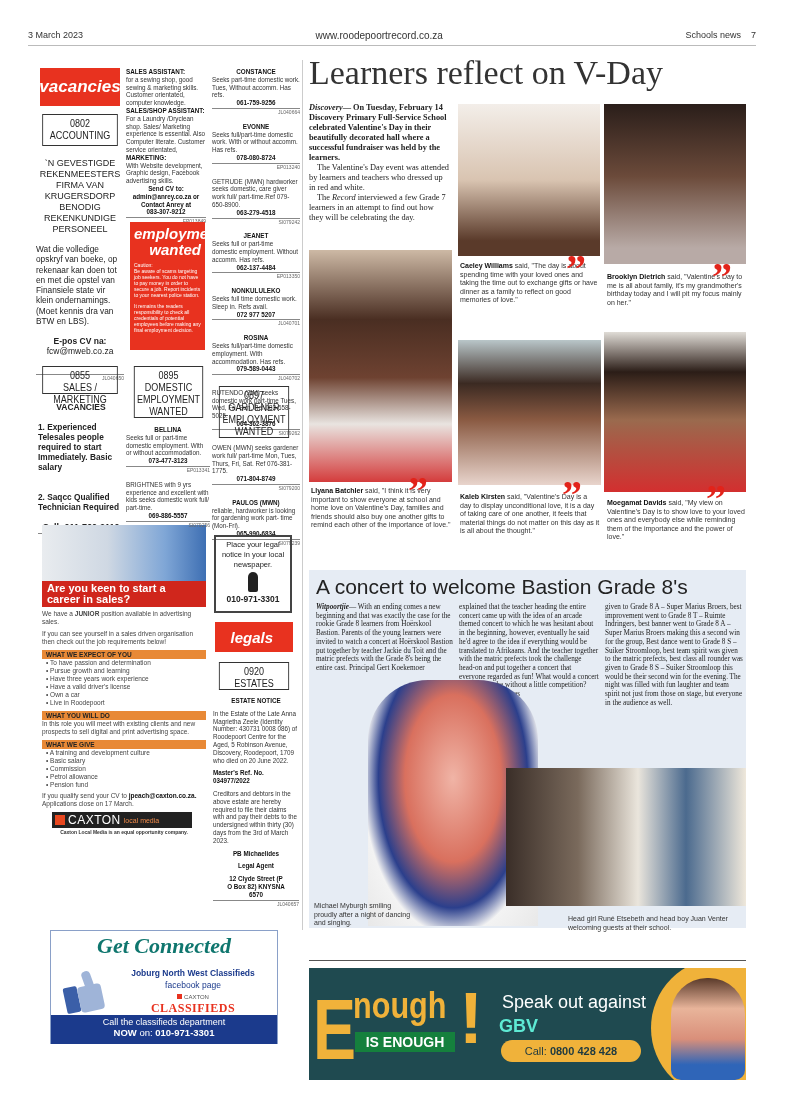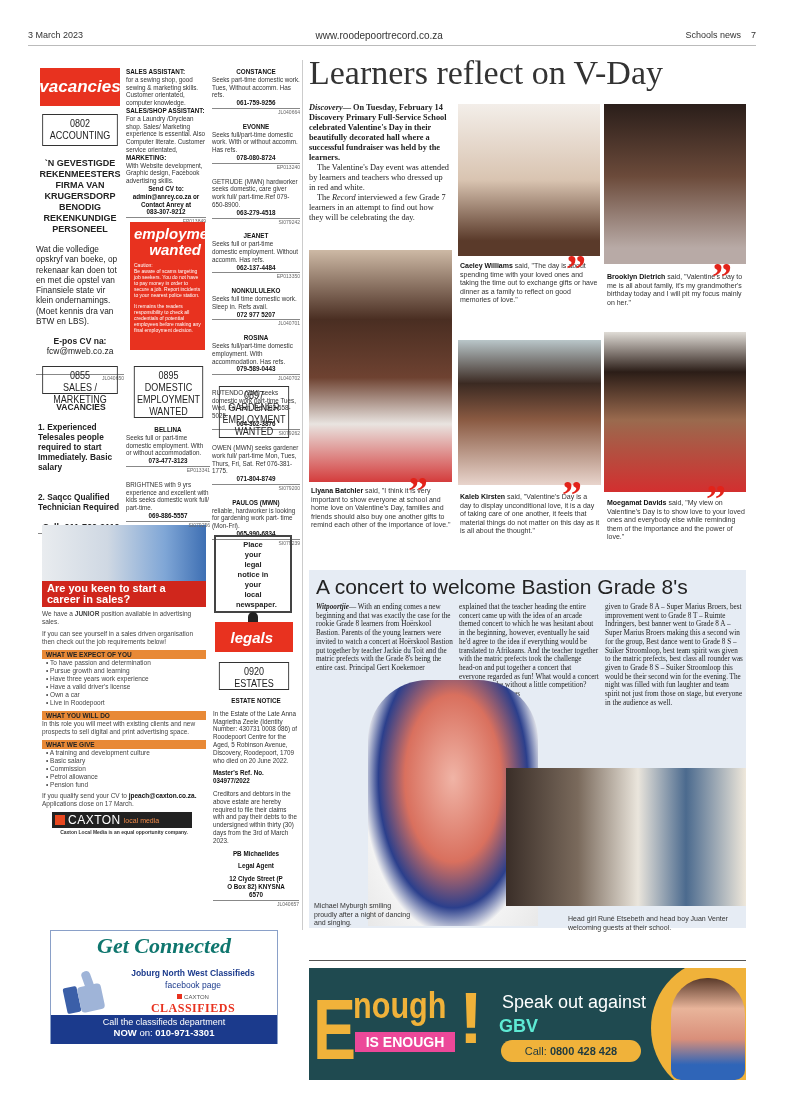--- a/index.html
+++ b/index.html
@@ -35,21 +35,21 @@
 <div class="abs redbox" style="left:40px;top:68px;width:80px;height:38px;font-size:17px;display:flex;align-items:center;justify-content:center;transform:skewX(0deg)">
     <span>vacancies</span>
   </div>
 
 <div class="abs catbox" style="left:38px;top:114px;width:84px;height:32px">
   <div>0802</div>
   <div>ACCOUNTING</div>
 </div>
 
 <div class="abs" style="left:36px;top:158px;width:88px">
-  <div class="ctr" style="font-weight:bold;font-size:9px;line-height:11px;color:#222">`N GEVESTIGDE REKENMEESTERS FIRMA VAN KRUGERSDORP BENODIG REKENKUNDIGE PERSONEEL</div>
+  <div class="ctr" style="font-weight:normal;font-size:9px;line-height:11px;color:#222">`N GEVESTIGDE REKENMEESTERS FIRMA VAN KRUGERSDORP BENODIG REKENKUNDIGE PERSONEEL</div>
   <div style="font-size:8.3px;line-height:10.3px;margin-top:9px;color:#222">Wat die volledige opskryf van boeke, op rekenaar kan doen tot en met die opstel van Finansiele state vir klein ondernamings. (Moet kennis dra van BTW en LBS).</div>
   <div class="ctr" style="font-size:8.5px;margin-top:10px;font-weight:bold">E-pos CV na:</div>
   <div class="ctr" style="font-size:8.5px;font-weight:normal">fcw@mweb.co.za</div>
   <div class="ref" style="margin-top:18px">JL040650</div>
 </div>
 
 <div class="abs catbox" style="left:38px;top:366px;width:84px;height:28px">
   <div>0855</div>
   <div>SALES / MARKETING</div>
 </div>
@@ -186,21 +186,21 @@
   <div>OWEN (MWN) seeks gardener work full/ part-time Mon, Tues, Thurs, Fri, Sat. Ref 076-381-1775.</div>
   <div class="ctr"><b>071-804-8749</b></div>
   <div class="ref">SI079200</div>
   <div class="ctr"><b>PAULOS (MWN)</b></div>
   <div>reliable, hardworker is looking for gardening work part- time (Mon-Fri).</div>
   <div class="ctr"><b>065-990-6834</b></div>
   <div class="ref">SI079239</div>
 </div>
 
 <div class="abs" style="left:214px;top:535px;width:78px;height:78px;border:2px solid #444;text-align:center">
-  <div style="font-size:7.5px;line-height:10px;font-weight:bold;margin-top:3px;padding:0 20px">Place your legal notice in your local newspaper.</div>
+  <div style="font-size:7.5px;line-height:10px;font-weight:normal;margin-top:3px;padding:0 0">Place your legal notice in your local newspaper.</div>
   <div style="width:10px;height:20px;background:#222;border-radius:5px 5px 2px 2px;margin:2px auto"></div>
   <div style="font-size:8.5px;font-weight:bold">010-971-3301</div>
 </div>
 
 <div class="abs redbox" style="left:215px;top:622px;width:78px;height:30px;font-size:15px;display:flex;align-items:center;justify-content:flex-end;padding-right:20px">
     <span>legals</span>
   </div>
 
 <div class="abs catbox" style="left:215px;top:662px;width:78px;height:28px">
   <div>0920</div>
@@ -258,20 +258,20 @@
 <div class="abs" style="left:506px;top:768px;width:240px;height:138px;background:linear-gradient(90deg,#3a2e28 0%,#7a6a5c 30%,#eae5dc 55%,#4b6a8e 75%,#efe8db 100%)"></div>
 
 <div class="abs caption" style="left:314px;top:902px;width:100px">Michael Myburgh smiling proudly after a night of dancing and singing.</div>
 <div class="abs caption" style="left:568px;top:915px;width:175px">Head girl Runé Etsebeth and head boy Juan Venter welcoming guests at their school.</div>
 
 <div class="abs" style="left:309px;top:960px;width:437px;height:1px;background:#555"></div>
 
 <div class="abs" style="left:309px;top:968px;width:437px;height:112px;background:#1f4a50;overflow:hidden">
   <div style="position:absolute;left:4px;top:18px;font-family:'Liberation Sans',sans-serif;font-weight:bold;font-size:86px;line-height:86px;color:#f0b23a;transform:scaleX(0.75);transform-origin:left">E</div>
   <div style="position:absolute;left:44px;top:20px;font-weight:bold;font-size:36px;line-height:36px;color:#f0b23a;transform:scaleX(0.85);transform-origin:left">nough</div>
-  <div style="position:absolute;left:46px;top:64px;width:100px;height:20px;background:#ec4899;color:#fff;font-weight:bold;font-size:14px;line-height:20px;text-align:center">IS ENOUGH</div>
+  <div style="position:absolute;left:46px;top:64px;width:100px;height:20px;background:#15803d;color:#fff;font-weight:bold;font-size:14px;line-height:20px;text-align:center">IS ENOUGH</div>
   <div style="position:absolute;left:150px;top:14px;font-weight:bold;font-size:72px;line-height:72px;color:#f0b23a">!</div>
   <div style="position:absolute;left:190px;top:24px;width:150px;text-align:center;color:#fff;font-size:18px">Speak out against</div>
   <div style="position:absolute;left:190px;top:48px;width:150px;text-align:left;color:#5eead4;font-size:18px;font-weight:bold">GBV</div>
   <div style="position:absolute;left:192px;top:72px;width:140px;height:22px;border-radius:11px;background:#f0b23a;color:#1f3a40;font-size:11px;line-height:22px;text-align:center"><span>Call: </span><b>0800 428 428</b></div>
   <div style="position:absolute;left:342px;top:-10px;width:140px;height:140px;border-radius:50%;background:#f0b23a"></div>
   <div style="position:absolute;left:362px;top:10px;width:74px;height:102px;border-radius:36px 36px 10px 10px;background:linear-gradient(180deg,#5a3a2a 0%,#e8b49a 30%,#d98f7a 60%,#2f65b8 85%)"></div>
 </div>
 
 </body></html>

